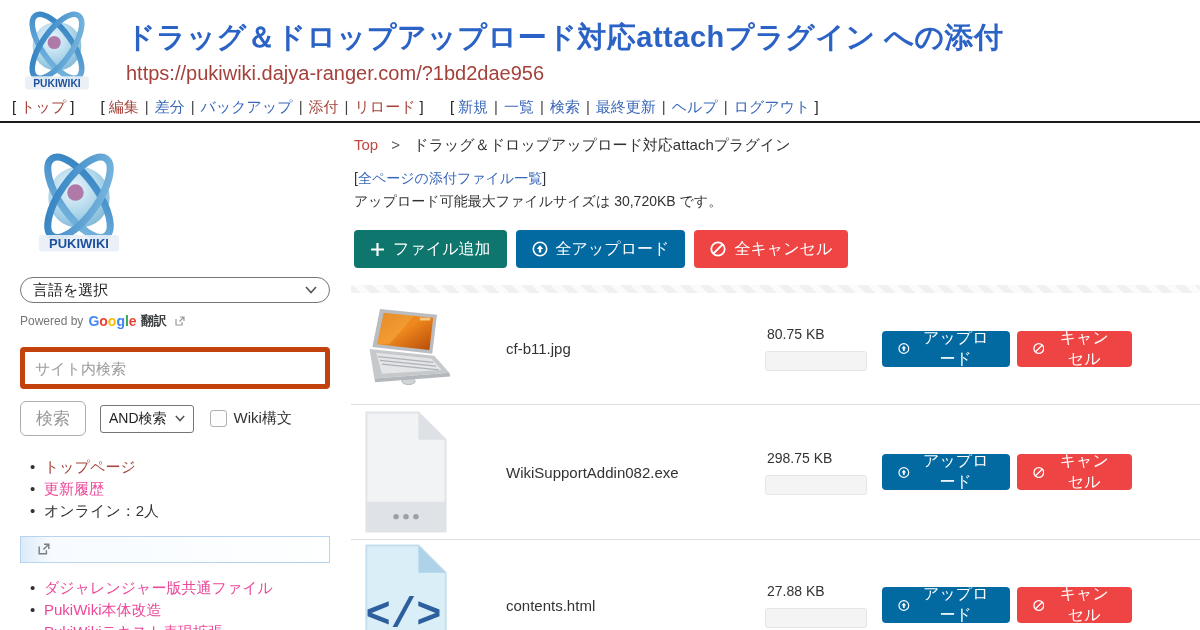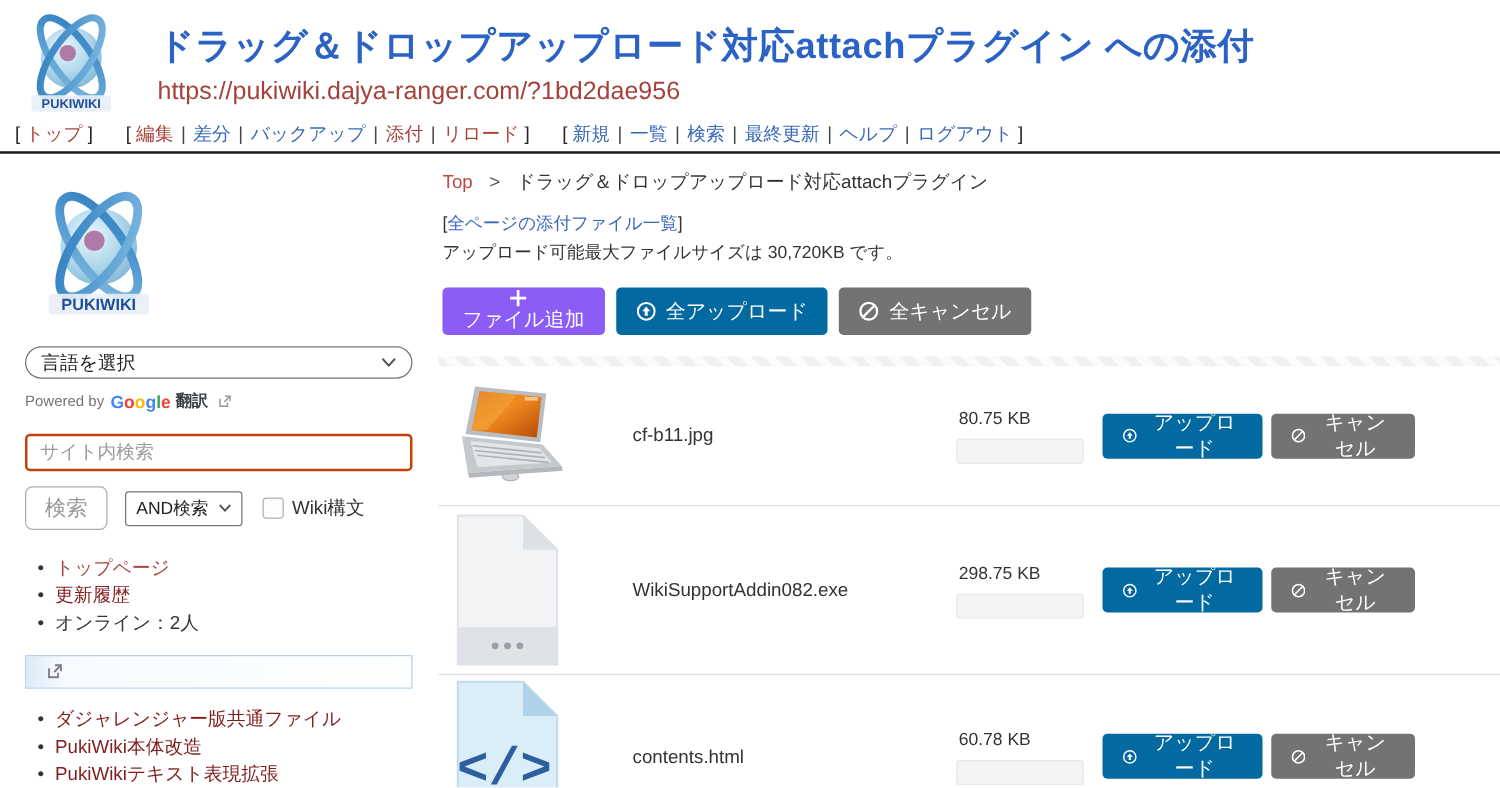--- a/index.html
+++ b/index.html
@@ -35,42 +35,42 @@
   .fk { color:#d8271b; text-shadow:2px 2px 0 rgba(160,40,30,0.25); }
 
   .lang-select { display:flex; align-items:center; justify-content:space-between;
      height:26px; border:1px solid #767676; border-radius:13px; padding:0 12px;
      font-size:15px; color:#222; background:#fff; cursor:pointer; }
   .powered { margin-top:9px; font-size:12px; color:#757575; display:flex; align-items:center; }
   .g-letters { font-size:14px; font-weight:bold; margin:0 4px 0 5px; letter-spacing:0; }
   .g0{color:#4285F4}.g1{color:#EA4335}.g2{color:#FBBC05}.g3{color:#4285F4}.g4{color:#34A853}.g5{color:#EA4335}
   .powered .trans { font-size:13px; font-weight:bold; color:#3c4043; margin-right:3px; }
 
-  .site-search { margin-top:17px; width:100%; height:30px; border:2px solid #c2410c;
+  .site-search { margin-top:17px; width:100%; height:42px; border:5px solid #c2410c;
      border-radius:4px; padding:0 10px; font-size:15px; color:#333;
-     font-family:Liberation Serif, serif; }
+     font-family:Liberation Sans, sans-serif; }
   .site-search::placeholder { color:#9b9b9b; }
 
   .search-row { display:flex; align-items:center; margin-top:12px; }
   .search-btn { height:35px; padding:0 15px; background:#fff; border:1px solid #adadad;
      border-radius:6px; font-size:17px; color:#989898; cursor:pointer;
      font-family:inherit; }
   .mode-select { display:flex; align-items:center; height:28px; border:1px solid #767676;
      border-radius:3px; padding:0 8px; font-size:14px; color:#222; margin-left:14px;
      background:#fff; cursor:pointer; }
   .mode-select .chev { margin-left:8px; }
   .wiki-check { width:17px; height:17px; border:1px solid #b0b0b0; border-radius:3px;
      background:#fdfdfd; margin-left:16px; cursor:pointer; flex:0 0 17px; }
   .wiki-label { font-size:15px; color:#333; margin-left:7px; }
 
   .side-list { list-style:none; margin-top:20px; font-size:15px; }
   .side-list li { padding-left:24px; position:relative; line-height:21px; margin-bottom:1px; }
   .side-list li::before { content:"\2022"; position:absolute; left:10px; color:#333; }
   .lnk-red { color:#a5443c; text-decoration:none; }
-  .lnk-blue { color:#7f1d1d; text-decoration:none; }
+  .lnk-blue { color:#ec4899; text-decoration:none; }
   .lnk-plain { color:#333; }
 
   .side-section { margin:15px 0 14px 0; padding:6px 10px 7px 12px;
      border:1px solid #b9d3ee;
      background:linear-gradient(to right,#dcebf9 0%,#f7fbff 10%,#feffff 100%);
      font-size:19px; font-weight:bold; color:#1d4f9e; display:flex; align-items:center; }
   .ext-ico { display:inline-block; margin-left:5px; opacity:0.75; }
 
   .chev svg, .ext-ico svg { display:block; }
 
@@ -81,23 +81,23 @@
 
   .attach-line { margin-top:15px; font-size:14px; padding-left:3px; color:#333; }
   .attach-link { color:#3a68b8; text-decoration:none; }
   .maxsize { margin-top:5px; font-size:14px; color:#333; padding-left:3px; }
 
   .toolbar { margin-top:19px; display:flex; padding-left:3px; }
   .btn { display:inline-flex; align-items:center; justify-content:center; height:38px;
      border:none; border-radius:4px; color:#fff; font-size:16px; cursor:pointer;
      font-family:inherit; padding:0 16px; }
   .btn svg { margin-right:8px; }
-  .btn-green { background:#8b5cf6;flex-direction:column; }
+  .btn-green { background:#0f766e; }
   .btn-blue { background:#0369a1; }
-  .btn-orange { background:#737373; }
+  .btn-orange { background:#ef4444; }
   .toolbar .btn { margin-right:9px; }
 
   .dropzone-stripe { margin-top:17px; height:8px;
      background:repeating-linear-gradient(45deg,#ededed 0 7px,#fafafa 7px 14px);
      border-radius:2px; opacity:0.8; }
 
   .file-row { display:flex; align-items:center; padding-right:68px; border-bottom:1px solid #ddd; }
   .file-row.last { border-bottom:none; }
   .row-1 { height:112px; }
   .row-2 { height:135px; }
@@ -345,21 +345,21 @@
     <div class="file-row row-3 last">
       <div class="cell-icon">
         <svg width="90" height="124" viewBox="0 0 72 100">
           <path d="M4,2 h42 l22,22 v74 H4 Z" fill="#daeef8" stroke="#c3ddec" stroke-width="1.5"></path>
           <path d="M46,2 l22,22 H46 Z" fill="#aed3e8"></path>
           <text x="34" y="68" text-anchor="middle" font-size="34" font-weight="bold" font-family="'Liberation Mono','DejaVu Sans Mono',monospace" fill="#2d5f9e">&lt;/&gt;</text>
         </svg>
       </div>
       <div class="cell-name">contents.html</div>
       <div class="cell-size">
-        <div class="size-label">60.78 KB</div>
+        <div class="size-label">27.88 KB</div>
         <div class="pbar"></div>
       </div>
       <div class="cell-actions">
         <button class="btn btn-blue">
           <svg width="15" height="15" viewBox="0 0 16 16">
               <circle cx="8" cy="8" r="6.7" fill="none" stroke="#fff" stroke-width="1.6"></circle>
               <path d="M8 4.2 L11.2 8 H9.2 V11.5 H6.8 V8 H4.8 Z" fill="#fff"></path>
             </svg>
           <span>アップロード</span>
         </button>

